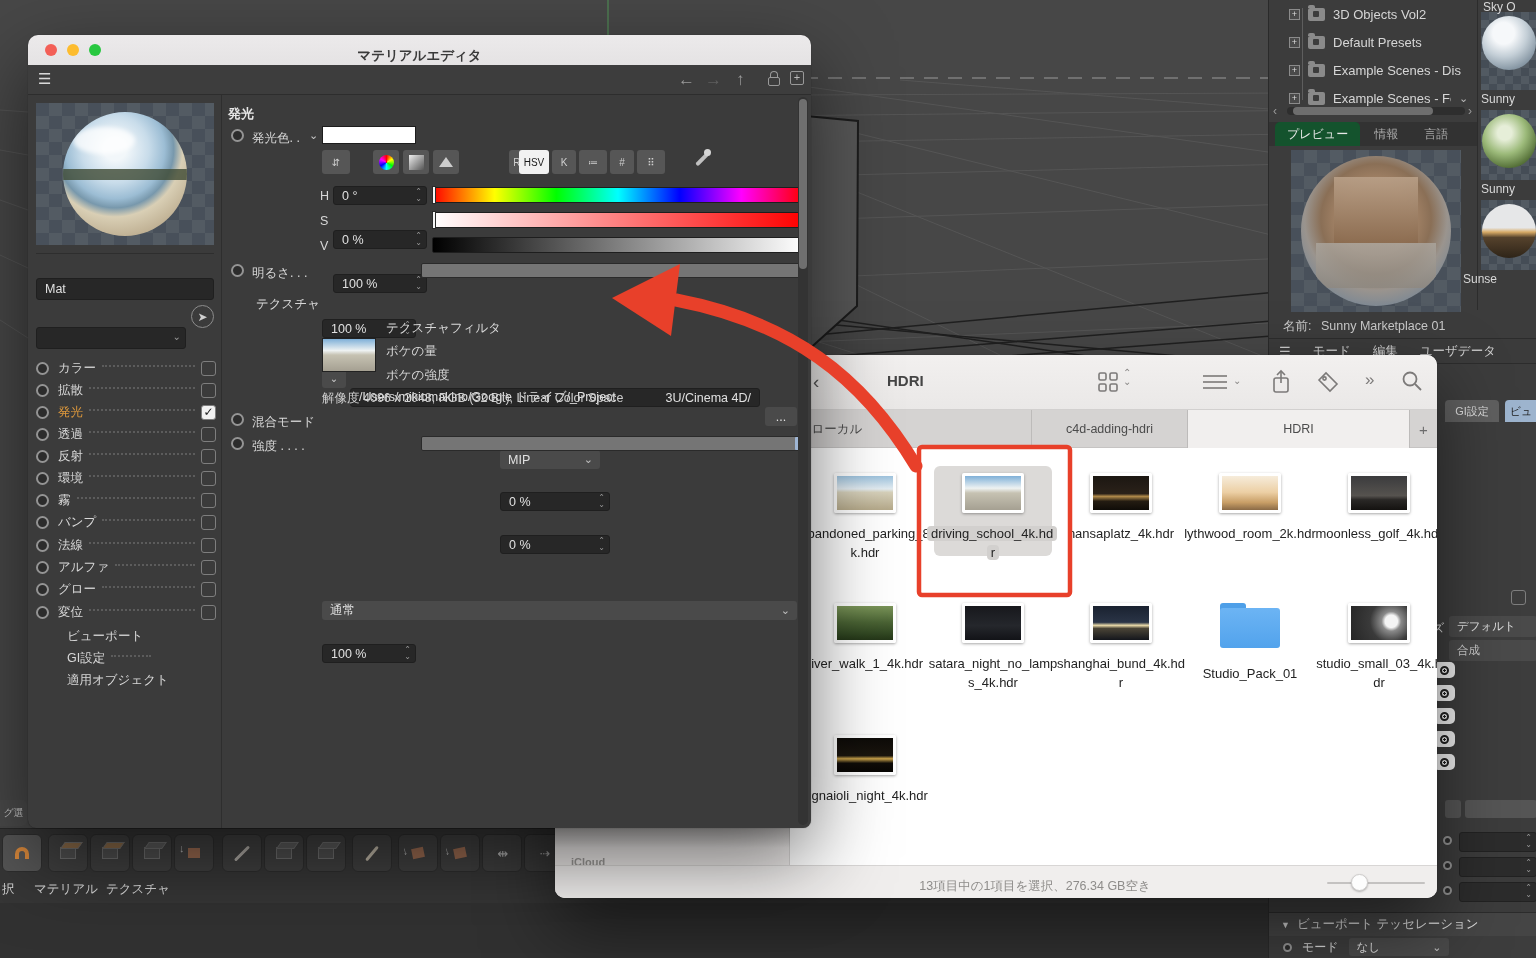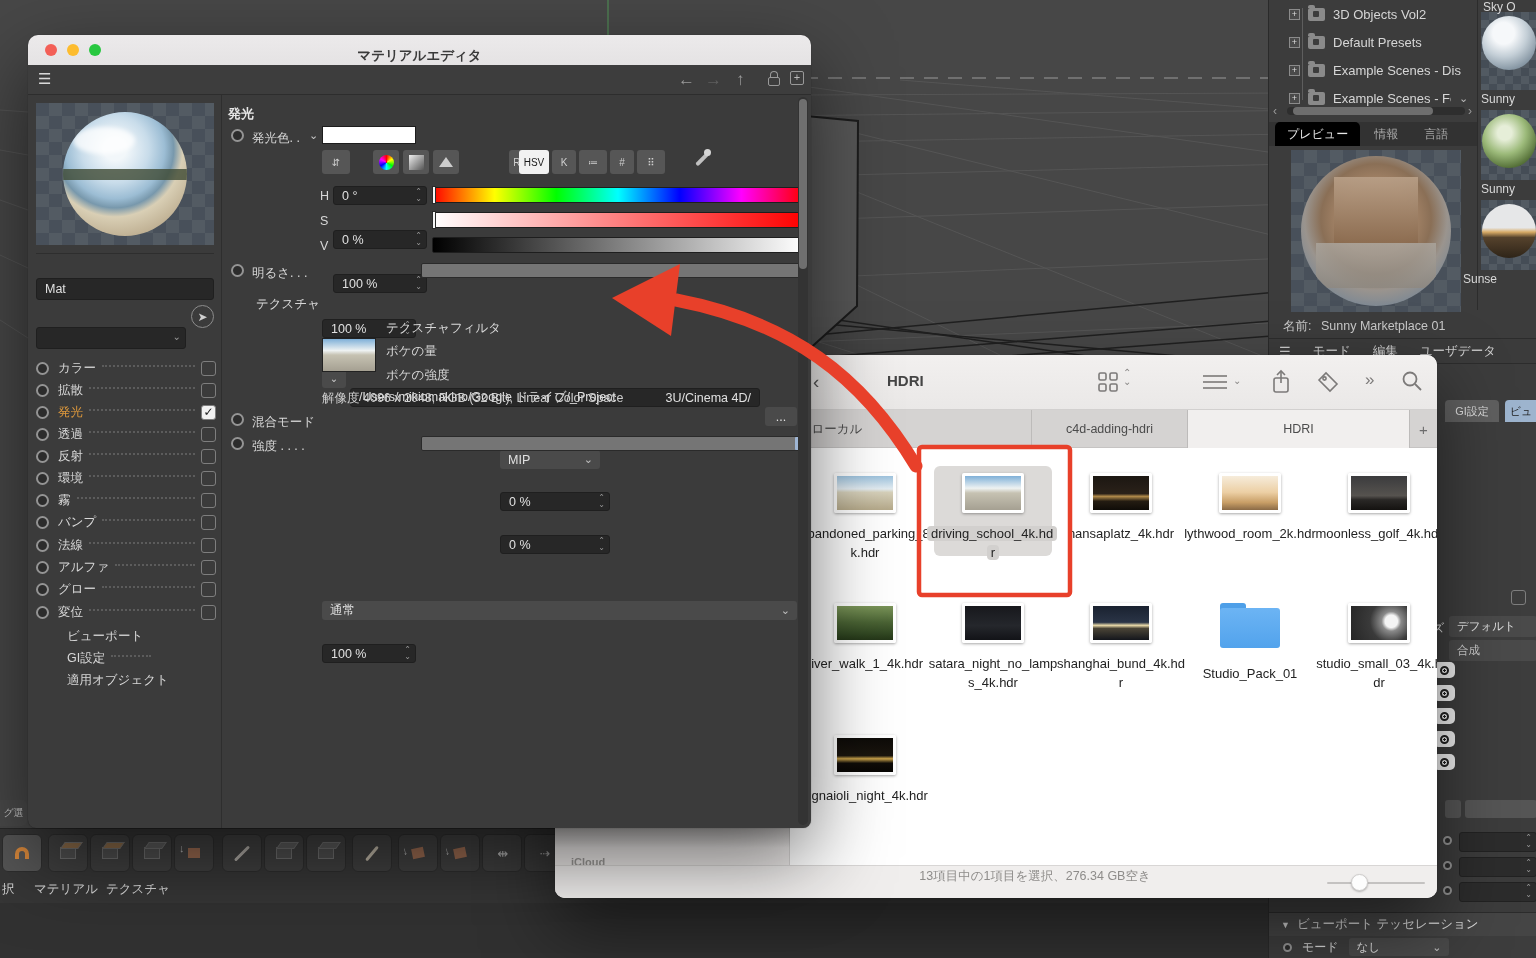--- a/index.html
+++ b/index.html
@@ -11,21 +11,21 @@
   .right-panel { left:1268px; top:0; width:268px; height:958px; background:#3c3c3c; z-index:10; border-left:1px solid #2a2a2a; }
   .tree-row { left:20px; height:24px; display:flex; align-items:center; gap:8px; width:190px; }
   .expander { width:11px; height:11px; border:1px solid #8b8b8b; background:#4a4a4a; color:#ddd; font-size:9px; line-height:9px; text-align:center; flex:none; }
   .folder-ic { width:17px; height:13px; background:#8a8a8a; border-radius:2px; position:relative; flex:none; }
   .folder-ic::before { content:""; position:absolute; top:-3px; left:0; width:7px; height:3px; background:#8a8a8a; border-radius:2px 2px 0 0; }
   .folder-ic::after { content:""; position:absolute; top:3px; left:5px; width:6px; height:6px; background:#3c3c3c; border-radius:1px; }
   .tree-label { color:#d6d6d6; font-size:13px; white-space:nowrap; overflow:hidden; }
   .hscroll-track { background:#2e2e2e; border-radius:4px; height:8px; }
   .hscroll-thumb { background:#6e6e6e; border-radius:4px; height:8px; }
   .cb-tab { height:24px; padding:0 12px; font-size:12px; color:#aaa; display:flex; align-items:center; border-radius:5px 5px 0 0; }
-  .cb-tab.active { background:#000000; color:#e8e8e8; }
+  .cb-tab.active { background:#14532d; color:#e8e8e8; }
   .checker-sm { background:repeating-conic-gradient(#525a62 0 25%, #454d56 0 50%); background-size:16px 16px; }
   .checker-lg { background:repeating-conic-gradient(#535b63 0 25%, #48505a 0 50%); background-size:26px 26px; }
   .sphere { border-radius:50%; position:relative; overflow:hidden; }
   .mini-label { color:#d8d8d8; font-size:12px; }
   .am-menu { color:#d0d0d0; font-size:12.5px; }
   .eye-toggle { width:22px; height:16px; background:#f0f0f0; border-radius:5px; display:flex; align-items:center; justify-content:center; }
   .eye-dot { width:9px; height:9px; border-radius:50%; border:2px solid #222; background:radial-gradient(circle,#222 35%,#f0f0f0 40%); }
   .stepper-field { background:#2c2c2c; border-radius:3px; border:1px solid #222; }
   .stepchev { position:absolute; right:4px; top:1px; color:#999; font-size:8px; line-height:7px; text-align:center; }
   
@@ -429,21 +429,21 @@
     <div class="abs" style="left:45px; top:368px; font-size:13px; color:#6c6a66">Creative Cloud Files</div>
     <div class="abs" style="left:16px; top:408px; font-size:11px; font-weight:bold; color:#9a9896">iCloud</div>
     <svg class="abs" style="left:20px; top:432px" width="20" height="14">
       <path d="M5 12 a4.5 4.5 0 0 1 .5-9 a5.5 5.5 0 0 1 10-1 a4 4 0 0 1 0 10 z" fill="none" stroke="#8ab4dc" stroke-width="1.5"></path>
     </svg>
     <div class="abs" style="left:45px; top:430px; font-size:13.5px; color:#3e3e3e">iCloud Drive</div>
     <div class="abs dim-shadow" style="left:0; top:355px; width:235px; height:60px"></div>
   </div>
 
   <div class="abs f-status">
-    <div class="abs" style="left:200px; top:2px; width:560px; text-align:center; font-size:12.5px; color:#8e8c8a">13項目中の1項目を選択、276.34 GB空き</div>
+    <div class="abs" style="left:200px; top:12px; width:560px; text-align:center; font-size:12.5px; color:#8e8c8a">13項目中の1項目を選択、276.34 GB空き</div>
     <div class="abs" style="left:772px; top:16px; width:98px; height:2px; background:#c4c2c1; border-radius:1px">
       <div style="position:absolute; left:24px; top:-8px; width:17px; height:17px; border-radius:50%; background:#fdfdfd; border:1px solid #cfcdcc; box-shadow:0 1px 2px rgba(0,0,0,.25)"></div>
     </div>
   </div>
 </div>
 
 <div class="abs mat-ed">
   <div class="abs me-title">
     <span class="tl" style="left:17px; background:#f35f57"></span>
     <span class="tl" style="left:39px; background:#fdbc2e"></span>

